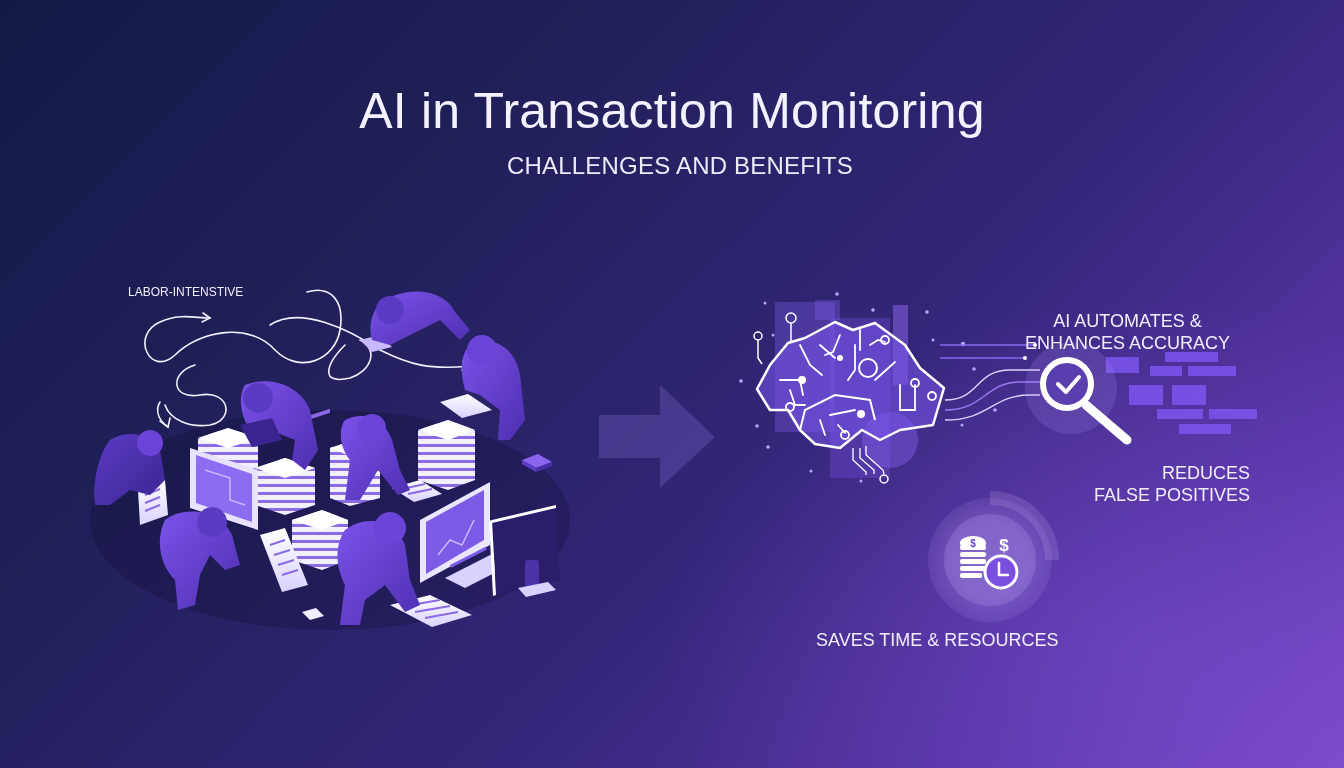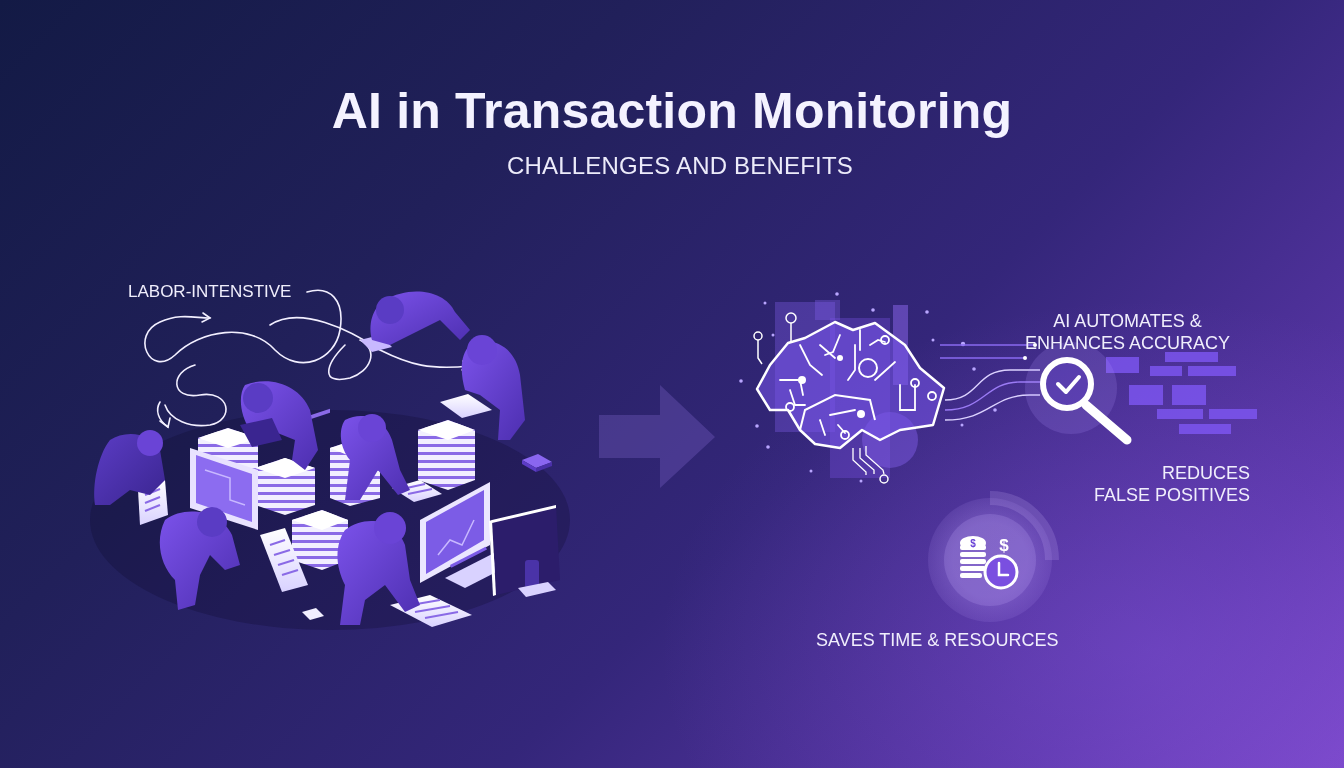--- a/index.html
+++ b/index.html
@@ -9,27 +9,27 @@
     background: linear-gradient(135deg, #131a45 0%, #21205a 30%, #34267a 60%, #5a36a8 85%, #7a47c8 100%);
     color:#fff;
   }
   .glow {
     position:absolute; inset:0;
     background: radial-gradient(ellipse 700px 500px at 1150px 650px, rgba(140,90,230,0.35), rgba(0,0,0,0) 70%);
     pointer-events:none;
   }
   .title {
     position:absolute; left:0; width:1344px; top:82px; text-align:center;
-    font-size:50px; font-weight:bold; letter-spacing:0.2px; color:#f4f2ff;
+    font-size:50px; font-weight:normal; letter-spacing:0.2px; color:#f4f2ff;
   }
   .subtitle {
     position:absolute; left:0; width:1360px; top:152px; text-align:center;
     font-size:24px; color:#ecebfa; letter-spacing:0.2px;
   }
-  .label { position:absolute; font-size:17px; color:#f0eefc; line-height:22px; }
+  .label { position:absolute; font-size:12px; color:#f0eefc; line-height:22px; }
   .lbl-labor { left:128px; top:281px; }
   .lbl-ai { left:1000px; top:270px; width:255px; text-align:center; font-size:18px;margin-top:40px; }
   .lbl-reduce { left:1060px; top:462px; width:190px; text-align:right; font-size:18px; }
   .lbl-saves { left:816px; top:629px; width:266px; text-align:left; font-size:18px; }
   svg.scene { position:absolute; left:0; top:0; }
 </style>
 </head>
 <body>
 
 <div class="glow"></div>

